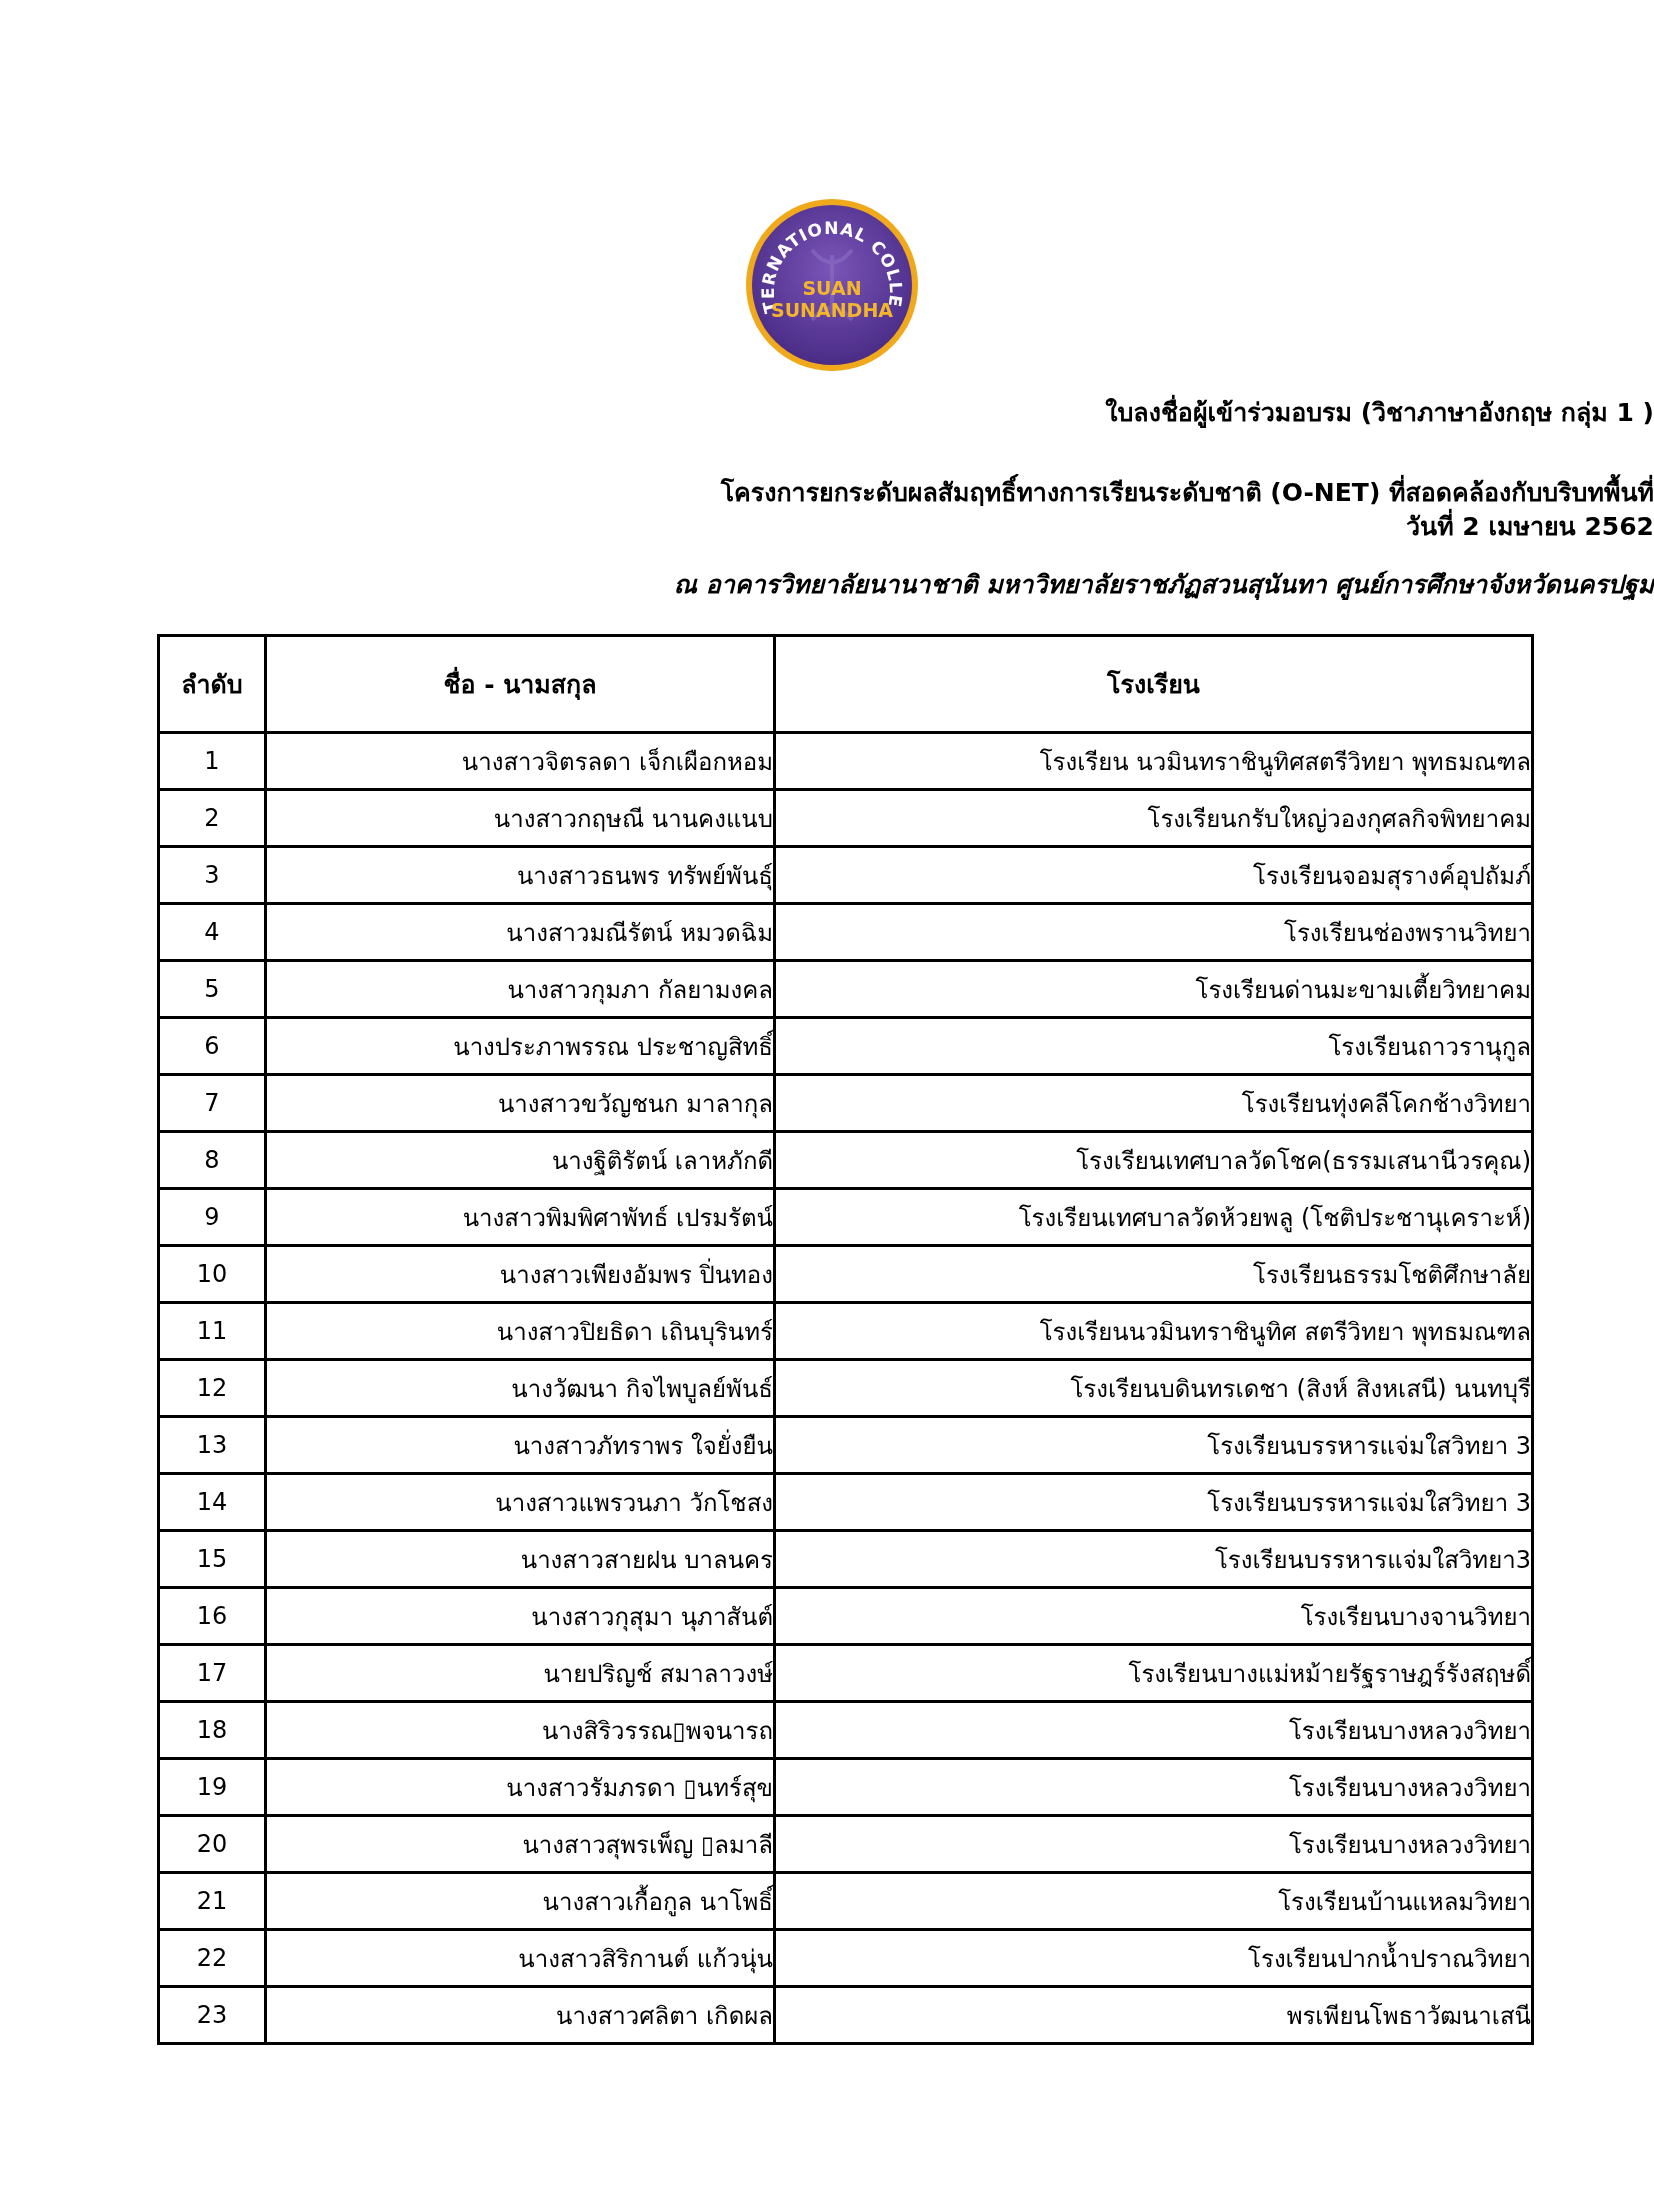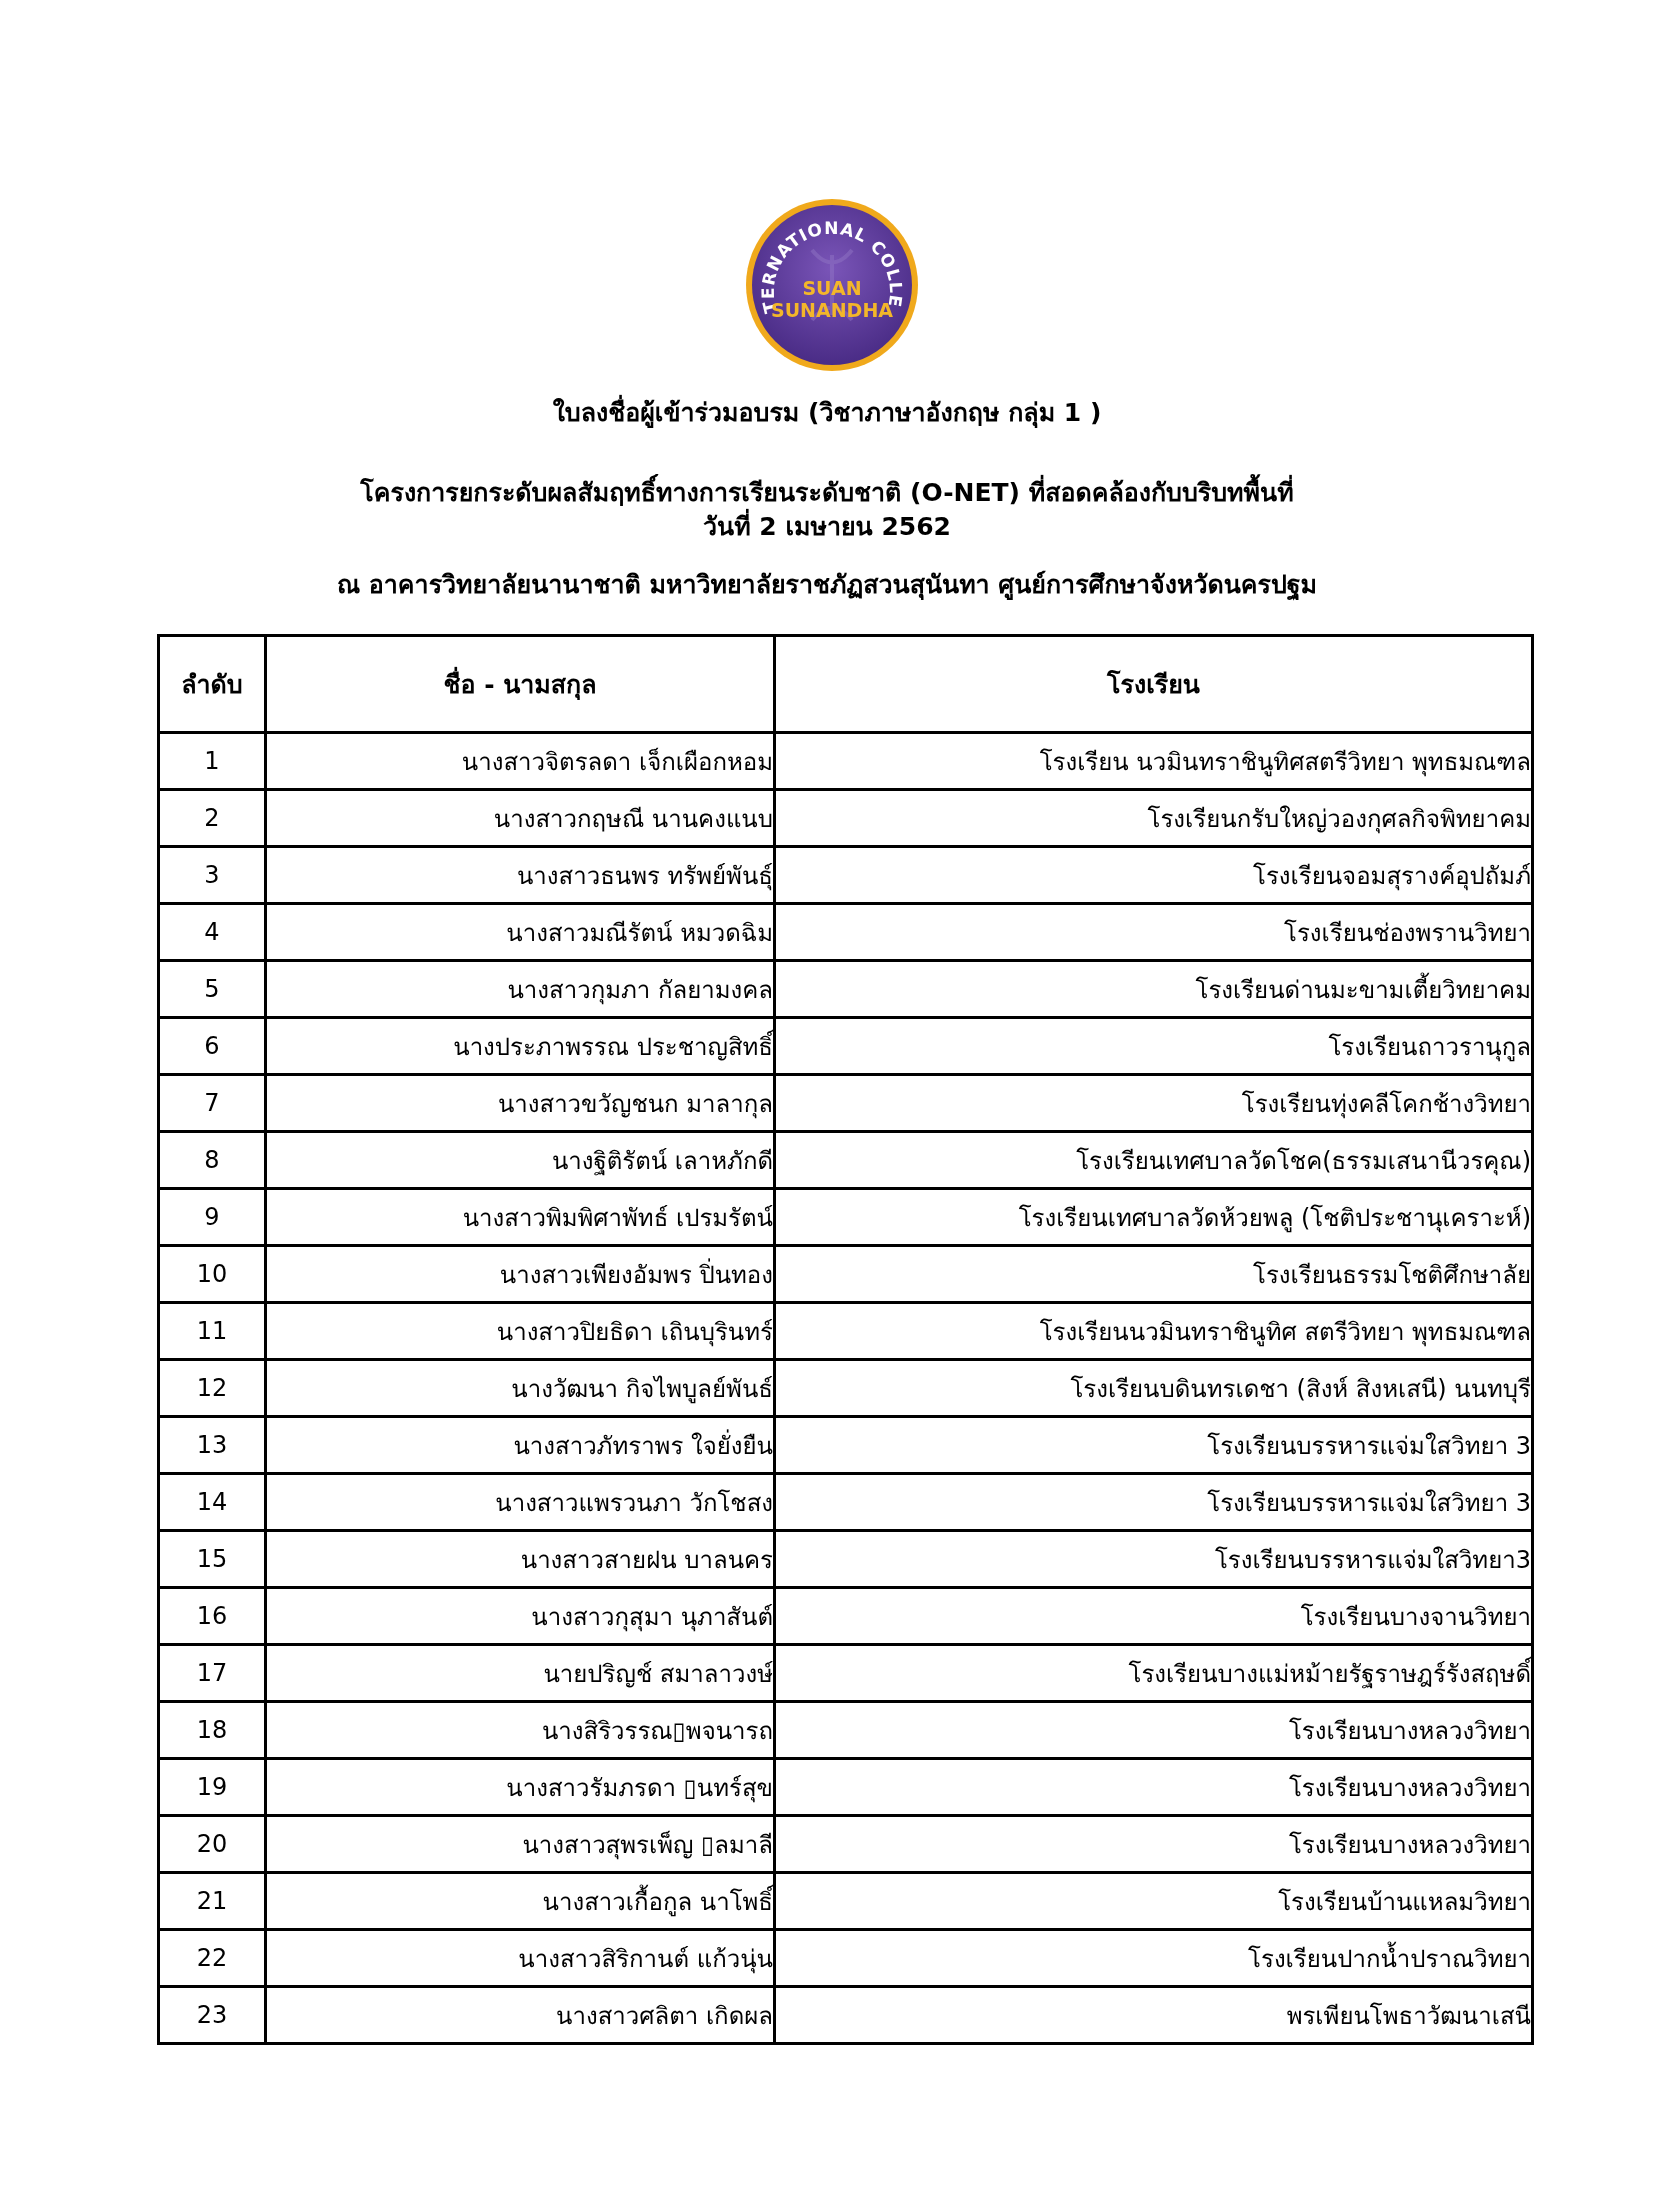--- a/index.html
+++ b/index.html
@@ -1,27 +1,27 @@
 <!DOCTYPE html>
 <html><head>
 <meta charset="utf-8">
 <style>
   html, body { margin: 0; padding: 0; background: #ffffff; }
   body { width: 1654px; height: 2187px; position: relative; font-family: "DejaVu Sans", "Liberation Sans", sans-serif; color: #000; }
   .logo {
     position: absolute; left: 742px; top: 195px; width: 180px; height: 180px;
   }
   .heading {
-    position: absolute; left: 0; width: 1654px; text-align: center;
+    position: absolute; left: 0; width: 1654px; text-align: right;
     font-weight: bold; font-size: 25px; line-height: 30px; white-space: nowrap;
   }
   .h1 { top: 398px; }
   .h2 { top: 453px; margin-top: 25px; }
   .h3 { top: 512px; }
-  .h4 { top: 570px; }
+  .h4 { top: 570px; font-style: italic; }
   table.roster {
     position: absolute; left: 157px; top: 618px; width: 1374px;
     border-collapse: collapse; table-layout: fixed; margin-top: 16px;
   }
   table.roster th, table.roster td {
     border: 3px solid #000; padding: 0; vertical-align: middle;
     font-size: 24px; font-weight: normal; overflow: hidden; white-space: nowrap;
   }
   table.roster th { height: 94px; text-align: center; font-weight: bold; font-size: 25px; }
   table.roster td { height: 54px; }

